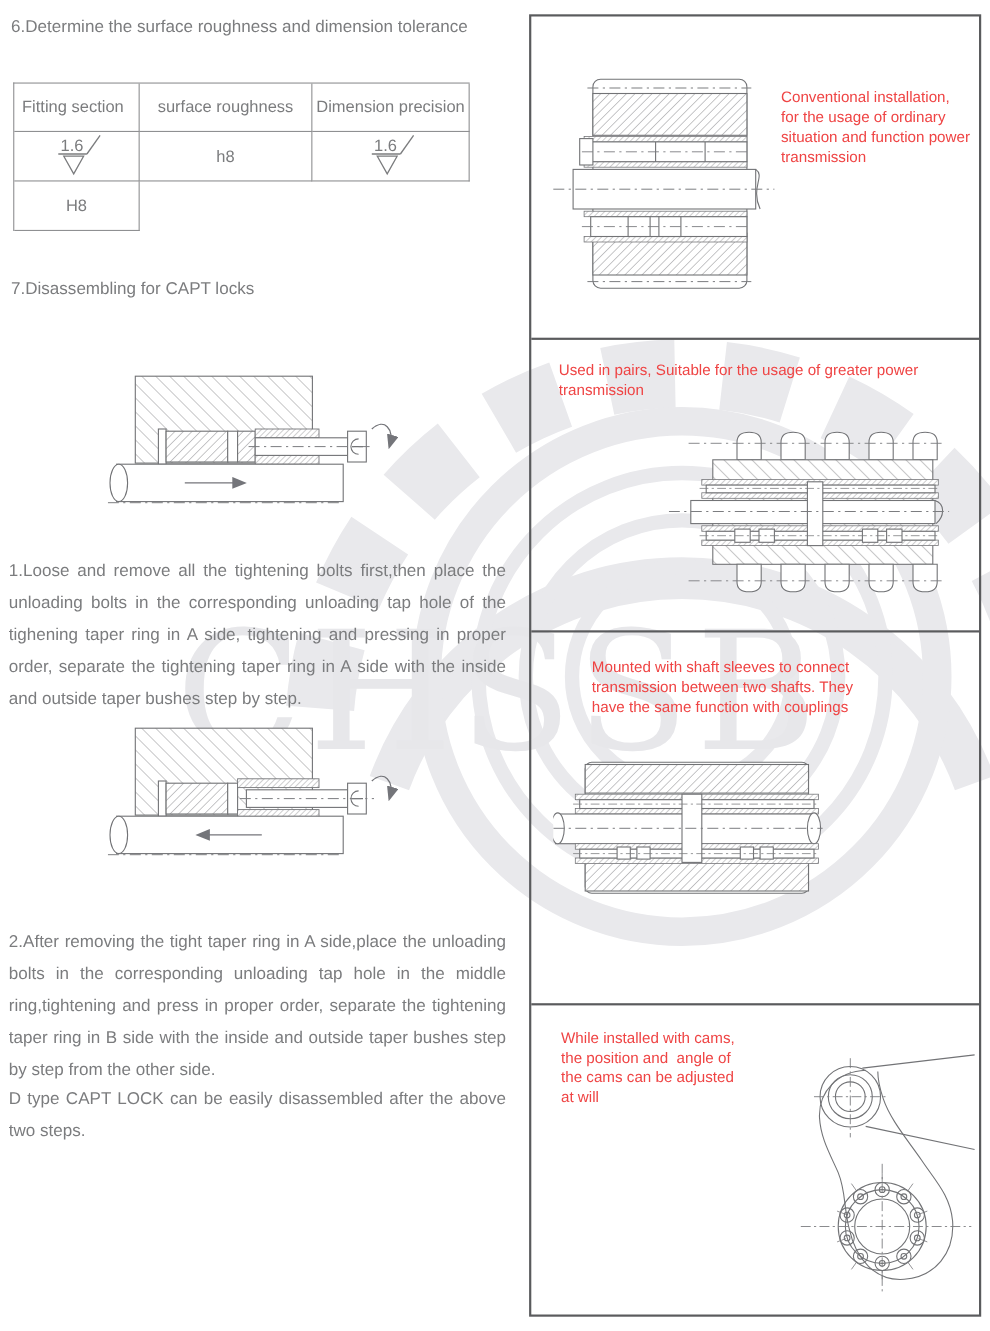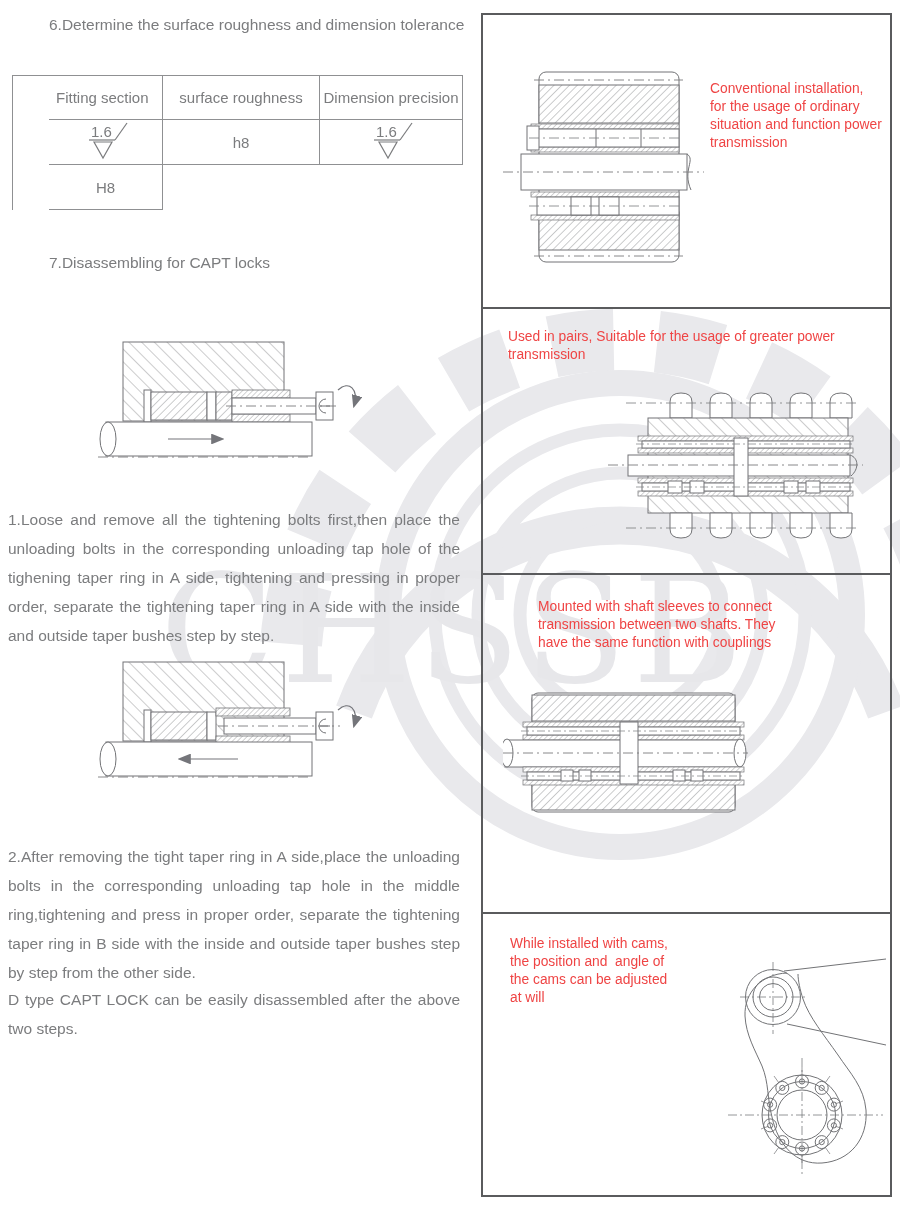--- a/index.html
+++ b/index.html
@@ -1,30 +1,30 @@
 <!DOCTYPE html>
 <html><head>
 <meta charset="utf-8">
 <style>
   html,body{margin:0;padding:0;background:#fff;}
   #page{position:relative;width:900px;height:1210px;background:#fff;overflow:hidden;
         font-family:"Liberation Sans",sans-serif;color:#7b7c7e;}
   .abs{position:absolute;}
-  .h{font-size:15.5px;color:#7b7c7e;margin-left:39px;}
+  .h{font-size:15.5px;color:#7b7c7e;}
   .body-text{font-size:15.5px;line-height:29px;text-align:justify;color:#7b7c7e;}
   .cap-line{font-size:13.8px;line-height:18px;color:#ef4444;white-space:pre;}
   
   #wm-text{font-family:"DejaVu Serif",serif;font-size:150px;line-height:1;
            letter-spacing:6px;color:#e7e7ea;z-index:0;}
   #wm-gear{z-index:0;}
   .z1{z-index:1;}
   
   #spec-table{position:absolute;left:12px;top:75px;display:grid;
               grid-template-columns:114px 157px 143px;
-              border-top:1px solid #8f9092;border-left:1px solid #8f9092;z-index:1;padding-left:36px;}
+              border-top:1px solid #8f9092;border-left:1px solid #8f9092;z-index:1;}
   .cell{border-right:1px solid #8f9092;border-bottom:1px solid #8f9092;
         display:flex;align-items:center;font-size:15px;color:#7b7c7e;background:transparent;}
   .cell.first{padding-left:7px;justify-content:flex-start;}
   .cell.mid{justify-content:center;}
   .hrow{height:43px;}
   .drow{height:44px;}
   
   #right-panel{position:absolute;left:481px;top:13px;width:407px;height:1180px;
                border:2px solid #5a5b5d;z-index:1;}
   .divider{position:absolute;left:0;width:100%;height:2px;background:#5a5b5d;}

